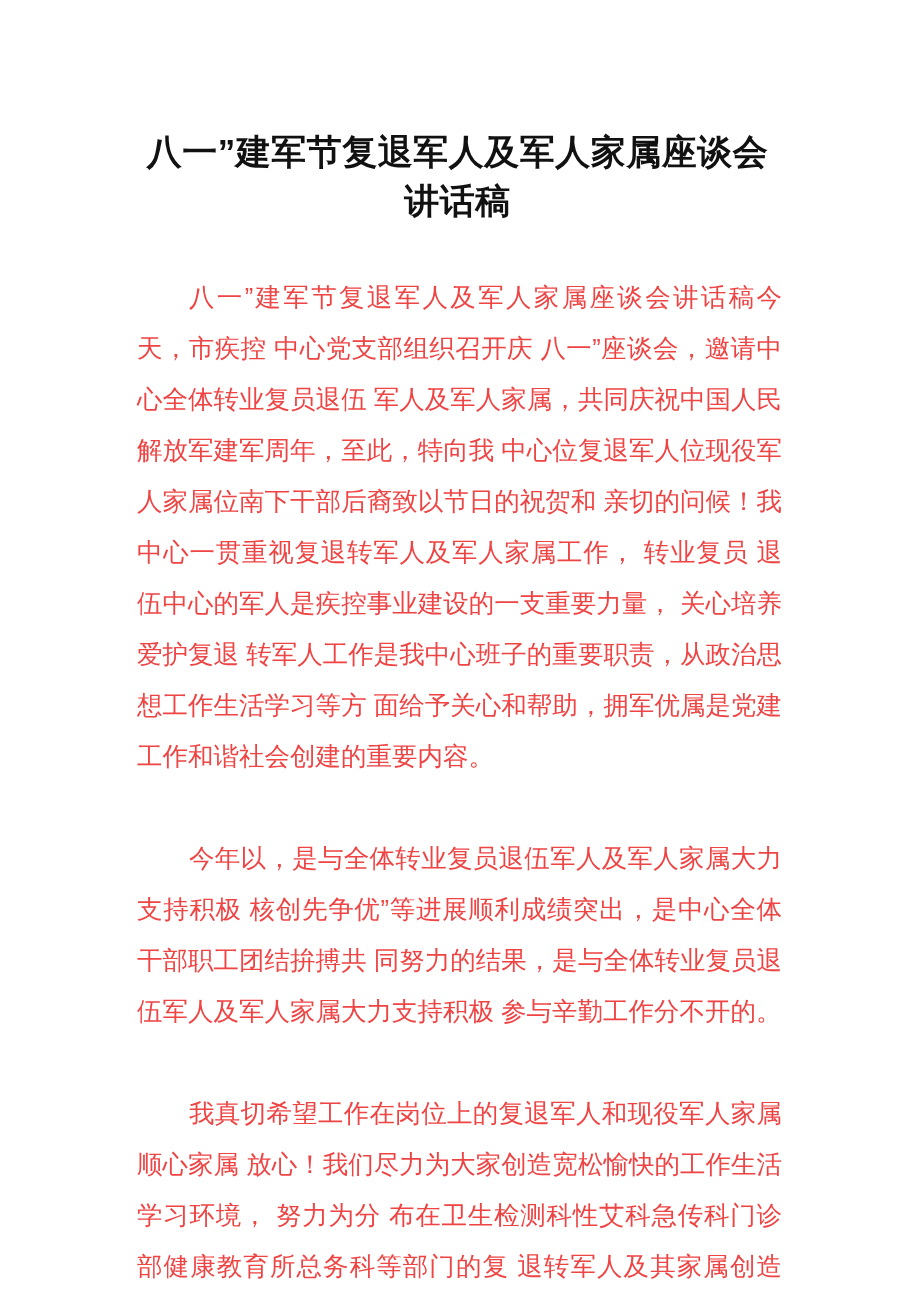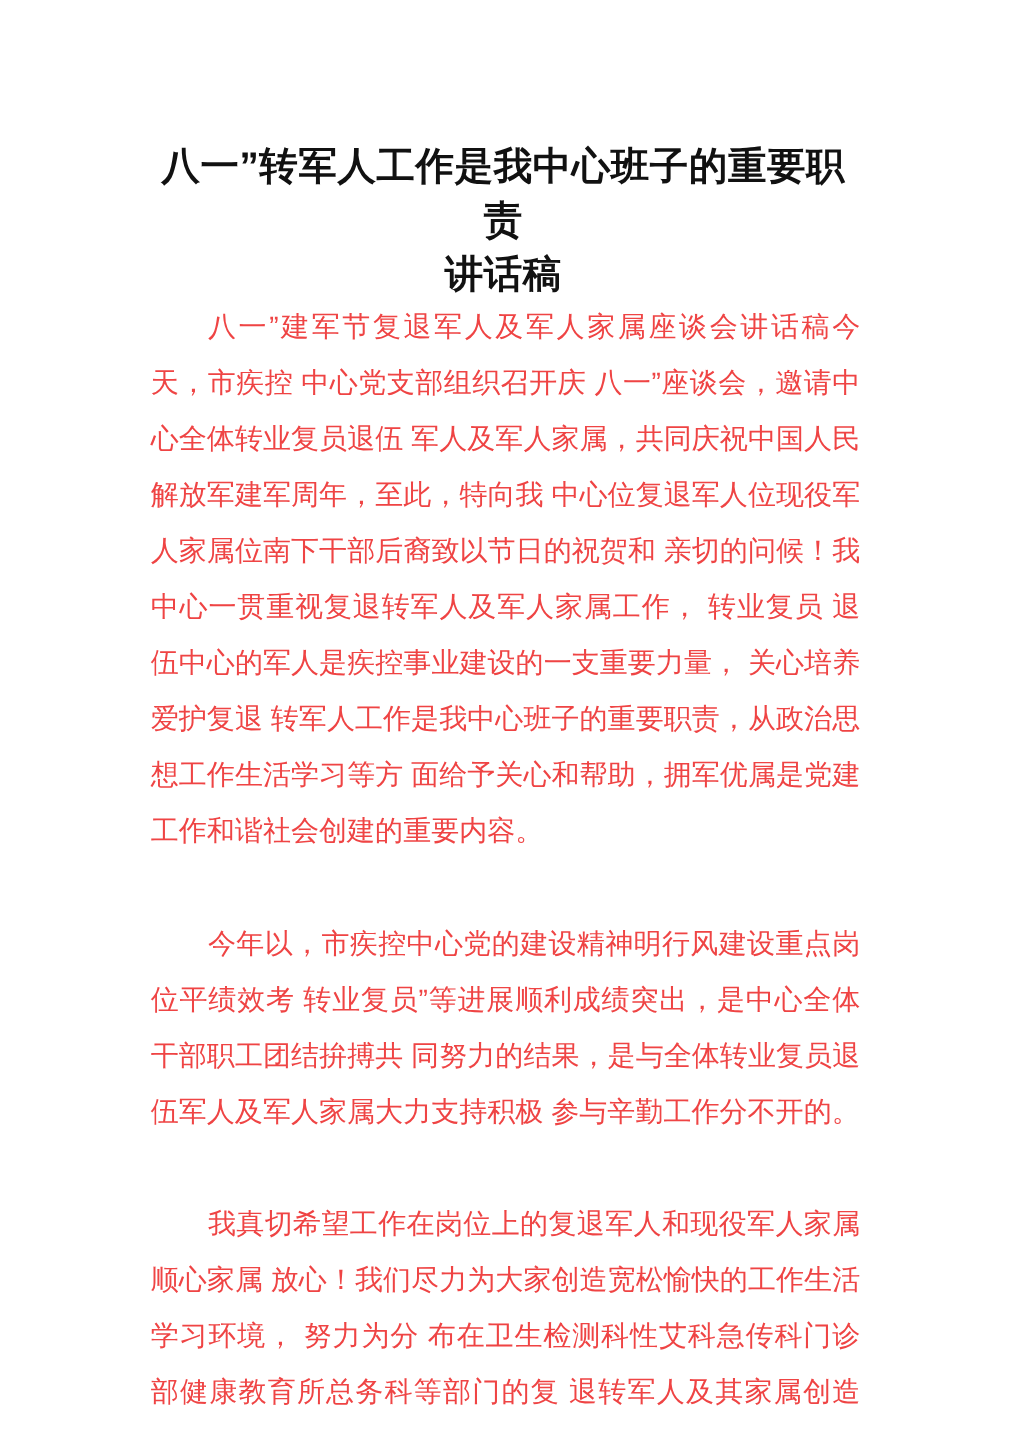--- a/index.html
+++ b/index.html
@@ -53,22 +53,22 @@
   }
   .para + .para {
     margin-top: 51px;
   }
 </style>
 </head>
 <body>
 
 <div class="page">
 
-  <h1 class="doc-title">八一”转军人工作是我中心班子的重要职责
+  <h1 class="doc-title">八一”建军节复退军人及军人家属座谈会
 讲话稿</h1>
 
   <div class="body-area">
     <p class="para">八一”建军节复退军人及军人家属座谈会讲话稿今天，市疾控 中心党支部组织召开庆 八一”座谈会，邀请中心全体转业复员退伍 军人及军人家属，共同庆祝中国人民解放军建军周年，至此，特向我 中心位复退军人位现役军人家属位南下干部后裔致以节日的祝贺和 亲切的问候！我中心一贯重视复退转军人及军人家属工作， 转业复员 退伍中心的军人是疾控事业建设的一支重要力量， 关心培养爱护复退 转军人工作是我中心班子的重要职责，从政治思想工作生活学习等方 面给予关心和帮助，拥军优属是党建工作和谐社会创建的重要内容。</p>
-    <p class="para">今年以，市疾控中心党的建设精神明行风建设重点岗位平绩效考 转业复员”等进展顺利成绩突出，是中心全体干部职工团结拚搏共 同努力的结果，是与全体转业复员退伍军人及军人家属大力支持积极 参与辛勤工作分不开的。</p>
+    <p class="para">今年以，是与全体转业复员退伍军人及军人家属大力支持积极 核创先争优”等进展顺利成绩突出，是中心全体干部职工团结拚搏共 同努力的结果，是与全体转业复员退伍军人及军人家属大力支持积极 参与辛勤工作分不开的。</p>
     <p class="para">我真切希望工作在岗位上的复退军人和现役军人家属顺心家属 放心！我们尽力为大家创造宽松愉快的工作生活学习环境， 努力为分 布在卫生检测科性艾科急传科门诊部健康教育所总务科等部门的复 退转军人及其家属创造条，提供舞台。</p>
   </div>
 
 </div>
 
 </body></html>

